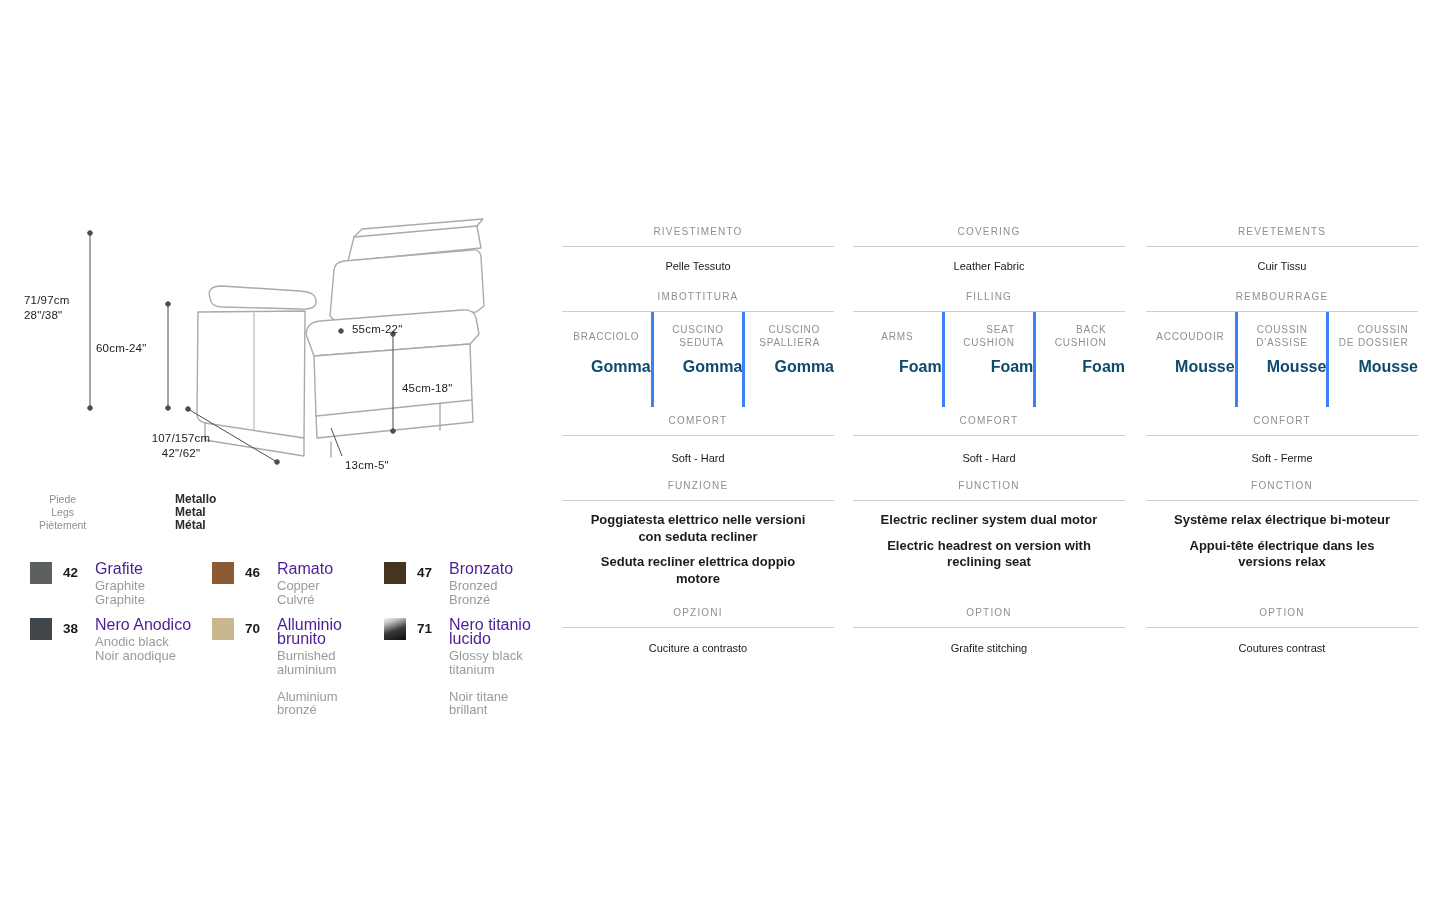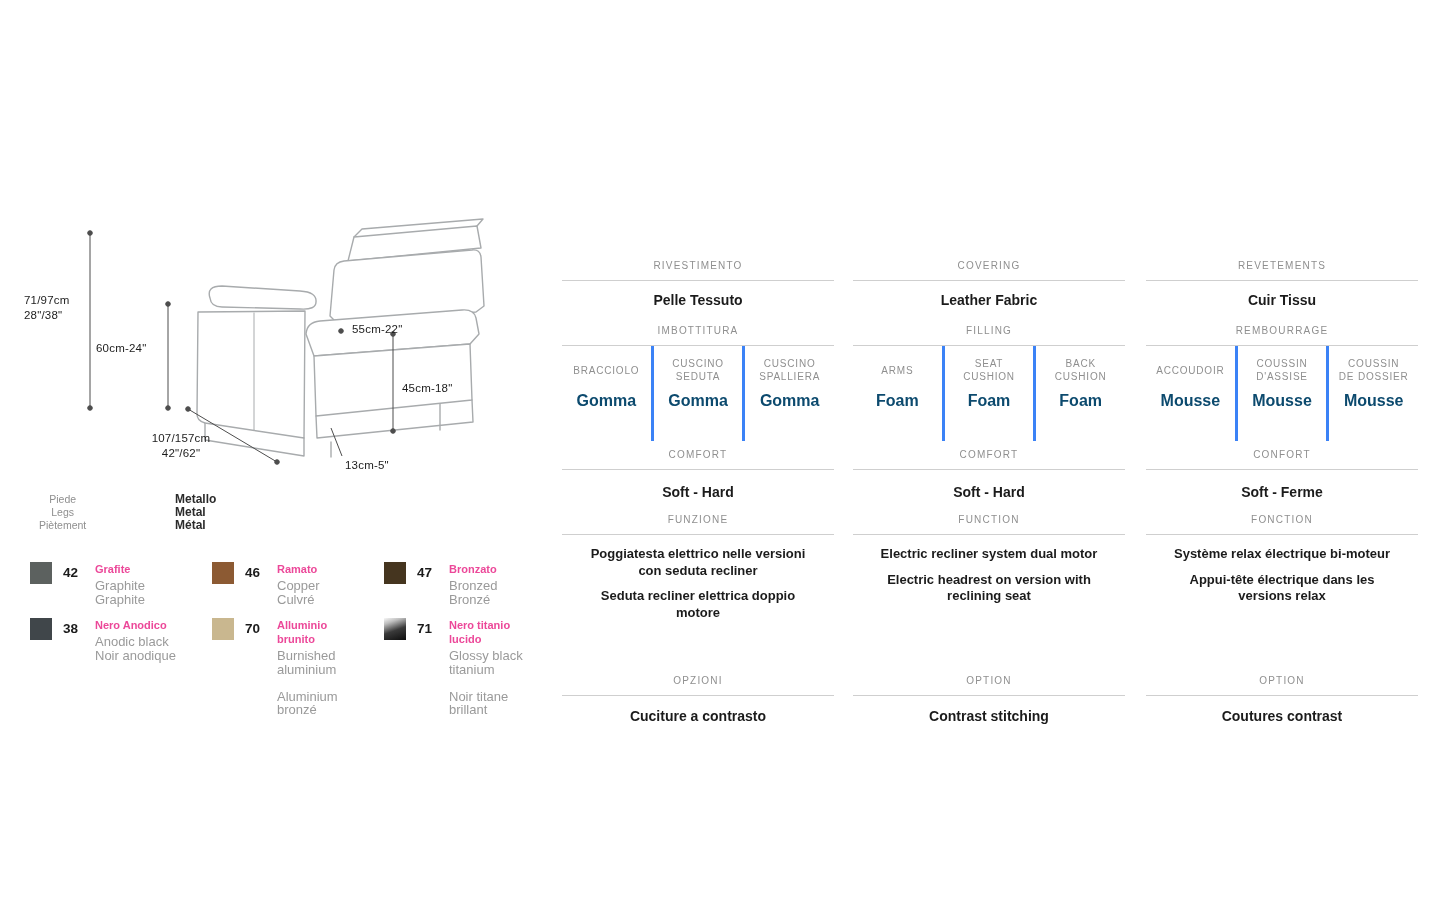--- a/index.html
+++ b/index.html
@@ -14,30 +14,30 @@
   .dim-label.centered { text-align:center; }
   .legs-label { position:absolute; font-size:10.5px; line-height:13px; color:#8f8f8f; white-space:pre-line; }
   .legs-material { position:absolute; font-size:12px; line-height:13px; color:#2b2b2b; font-weight:700; white-space:pre-line; }
 
   
   .finish { position:absolute; display:flex; align-items:flex-start; }
   .swatch { width:22px; height:22px; display:inline-block; flex:0 0 22px; }
   .swatch.glossy { background-image:linear-gradient(160deg,#f8f8f8 0%,#bdbdbd 22%,#3a3a3a 55%,#0d0d0d 100%) !important; }
   .finish-code { font-weight:700; font-size:13.5px; margin-left:11px; width:22px; flex:0 0 22px; padding-top:3px; color:#1b1b1b; }
   .finish-text { margin-left:10px; }
-  .finish-name { font-weight:700; font-size:11px; line-height:14px; color:#ec4899; white-space:pre-line; }
+  .finish-name { font-weight:400; font-size:16px; line-height:14px; color:#4c1d95; white-space:pre-line; }
   .finish-alts { font-size:13px; line-height:13.5px; color:#9a9a9a; margin-top:3px; white-space:pre-line; }
 
   
   .spec-col { position:absolute; top:226px; width:272px; text-align:center; }
-  .sec-header { font-size:10px; letter-spacing:1.2px; color:#8f8f8f; padding-bottom:9px; border-bottom:1px solid #cfcfcf;margin-top:34px; }
-  .sec-value { font-weight:700; font-size:14px; line-height:16px; color:#1b1b1b; }
+  .sec-header { font-size:10px; letter-spacing:1.2px; color:#8f8f8f; padding-bottom:9px; border-bottom:1px solid #cfcfcf; }
+  .sec-value { font-weight:400; font-size:11px; line-height:16px; color:#1b1b1b; }
   .v-covering { margin-top:11px; }
   .h-filling { margin-top:17px; }
-  .parts-row { display:flex; align-items:stretch; height:95px; }
+  .parts-row { display:flex; align-items:stretch; height:95px;text-align:right; }
   .part { flex:1 1 0; padding-top:8px; }
   .part + .part { border-left:3px solid #3b82f6; }
   .part-header { height:32px; display:flex; align-items:center; justify-content:center; font-size:10px; letter-spacing:0.8px; line-height:13px; color:#8f8f8f; white-space:pre-line; }
   .part-value { margin-top:6px; font-weight:700; font-size:16px; color:#0c4a6e; }
   .h-comfort { margin-top:8px; }
   .v-comfort { margin-top:14px; }
   .h-function { margin-top:14px; }
   .func-wrap { height:106px; padding-top:11px; }
   .func-para { font-weight:700; font-size:13px; line-height:16.5px; color:#1b1b1b; white-space:pre-line; }
   .func-para + .func-para { margin-top:9px; }
@@ -219,21 +219,21 @@
     </div>
     <div class="sec-header h-comfort">COMFORT</div>
     <div class="sec-value v-comfort">Soft - Hard</div>
     <div class="sec-header h-function">FUNCTION</div>
     <div class="func-wrap">
       <div class="func-para">Electric recliner system dual motor</div>
       <div class="func-para">Electric headrest on version with
 reclining seat</div>
     </div>
     <div class="sec-header">OPTION</div>
-    <div class="sec-value v-option">Contrast stitching</div>
+    <div class="sec-value v-option">Grafite stitching</div>
   </div>
 
   <div class="spec-col" style="left:1146px;">
     <div class="sec-header">REVETEMENTS</div>
     <div class="sec-value v-covering">Cuir Tissu</div>
     <div class="sec-header h-filling">REMBOURRAGE</div>
     <div class="parts-row">
       <div class="part">
         <div class="part-header">ACCOUDOIR</div>
         <div class="part-value">Mousse</div>

